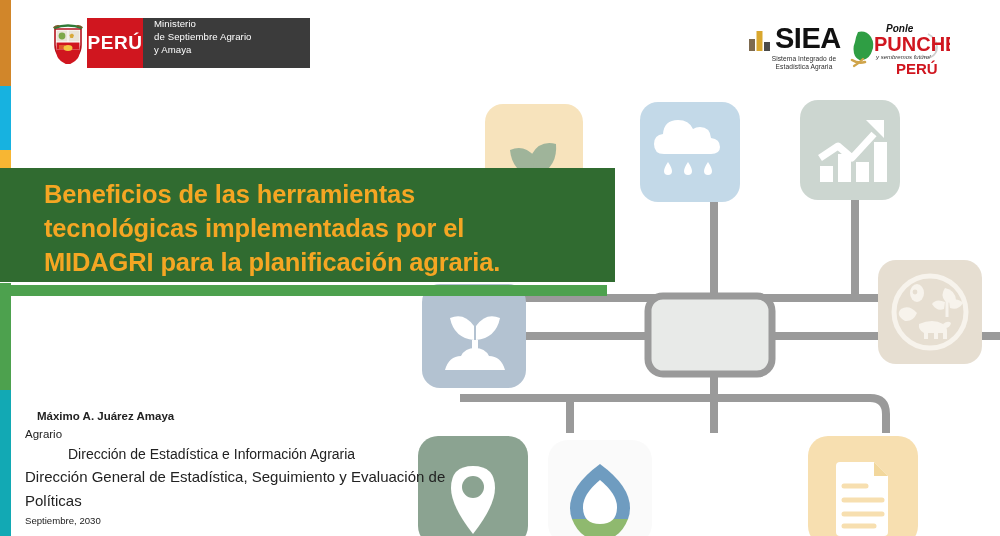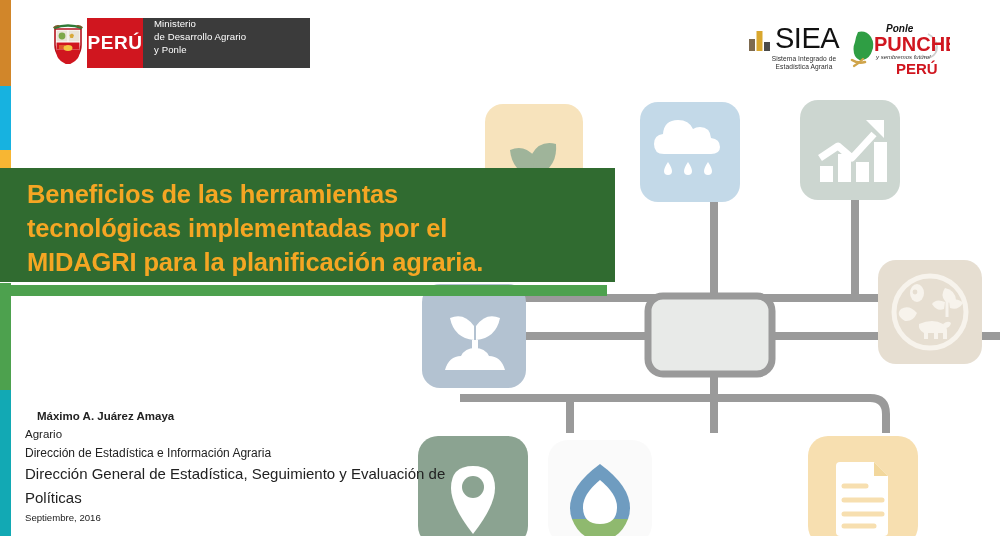--- a/index.html
+++ b/index.html
@@ -47,55 +47,55 @@
     padding:7px 12px 18px 11px;
     display:flex; flex-direction:column; justify-content:center;
     min-width:167px;
   }
   .min-block div { font-size:9.6px; line-height:1.33; letter-spacing:.1px; }
 
   .hdr-siea { position:absolute; left:748px; top:20px; width:112px; }
   .siea-top { display:flex; align-items:flex-end; gap:3px; height:32px; }
   .siea-word {
     font-family:"Liberation Sans", sans-serif;
-    font-weight:normal; font-size:29px; color:#111; line-height:.92;
+    font-weight:bold; font-size:29px; color:#111; line-height:.92;
     letter-spacing:-0.5px;
   }
   .siea-sub {
     text-align:center; font-size:6.6px; color:#2b2b2b;
     line-height:1.25; margin-top:3px; letter-spacing:.1px;
   }
 
   .hdr-punche { position:absolute; left:846px; top:16px; width:104px; height:62px; }
 
   
   #diagram { position:absolute; left:400px; top:88px; width:600px; height:448px; }
   #diagram svg { display:block; }
 
   
   .title-box {
     position:absolute; left:0; top:168px; width:615px; height:114px;
     background:#306b30;
-    padding:10px 18px 0 27px;
+    padding:10px 18px 0 44px;
   }
   .title-box h1 {
     color:#f5a623; font-size:25.5px; font-weight:bold;
     line-height:1.33; letter-spacing:-0.15px;
     font-family:"Liberation Sans", sans-serif;
   }
   .title-underline {
     position:absolute; left:11px; top:285px; width:596px; height:11px;
     background:#4da14e;
   }
 
   
   .footer { position:absolute; left:25px; top:408px; width:430px; color:#222; }
   .f-name  { font-size:11.5px; font-weight:bold; line-height:1.55;margin-left:12px; }
   .f-role  { font-size:11.5px; line-height:1.55; }
-  .f-dir   { font-size:12px; line-height:1.55; }
+  .f-dir   { font-size:14px; line-height:1.55;margin-left:43px; }
   .f-small { font-size:15px; line-height:1.6; }
   .f-date  { font-size:9.6px; line-height:1.6; }
 </style>
 </head>
 <body>
 
 <div id="slide">
 
   <div class="accent accent-orange"></div>
   <div class="accent accent-cyan"></div>
@@ -118,22 +118,22 @@
         <path d="M3 6 q14 -5 28 0" stroke="#2f7a37" stroke-width="2.4" fill="none"></path>
         <path d="M2.5 6 q3 -3 6 -2" stroke="#7a5a2a" stroke-width="1.4" fill="none"></path>
         <path d="M31.5 6 q-3 -3 -6 -2" stroke="#7a5a2a" stroke-width="1.4" fill="none"></path>
       </svg>
     </div>
     <div class="peru-block">
       <span>PERÚ</span>
     </div>
     <div class="min-block">
       <div>Ministerio</div>
-      <div>de Desarrollo Agrario</div>
-      <div>y Ponle</div>
+      <div>de Septiembre Agrario</div>
+      <div>y Amaya</div>
     </div>
   </div>
 
   <div class="hdr-siea">
     <div class="siea-top">
       <svg width="24" height="30" viewBox="0 0 24 30">
         <rect x="1" y="17" width="6" height="12" fill="#7d6a4f"></rect>
         <rect x="8.5" y="9" width="6" height="20" fill="#d9a72e"></rect>
         <rect x="16" y="20" width="6" height="9" fill="#4a4a4a"></rect>
       </svg>
@@ -279,16 +279,16 @@
       <span>MIDAGRI para la planificación agraria.</span>
     </h1>
   </div>
   <div class="title-underline"></div>
 
   <div class="footer">
     <div class="f-name">Máximo A. Juárez Amaya</div>
     <div class="f-role">Agrario</div>
     <div class="f-dir">Dirección de Estadística e Información Agraria</div>
     <div class="f-small">Dirección General de Estadística, Seguimiento y Evaluación de Políticas</div>
-    <div class="f-date">Septiembre, 2016</div>
+    <div class="f-date">Septiembre, 2030</div>
   </div>
 
 </div>
 
 </body></html>

